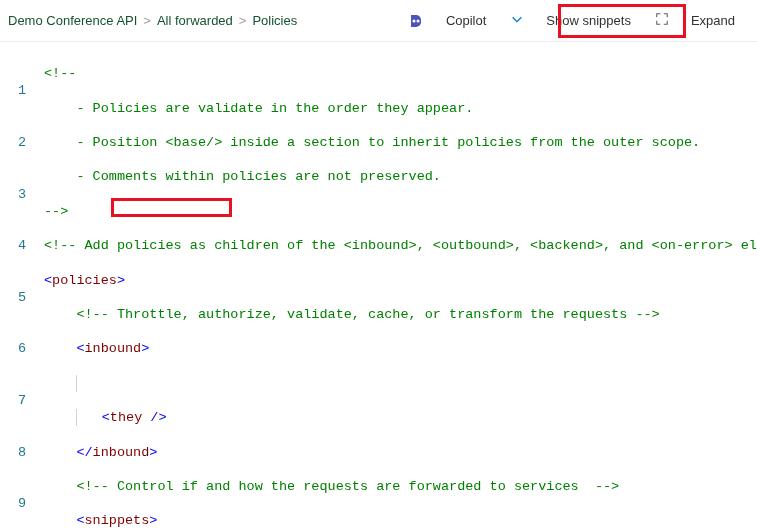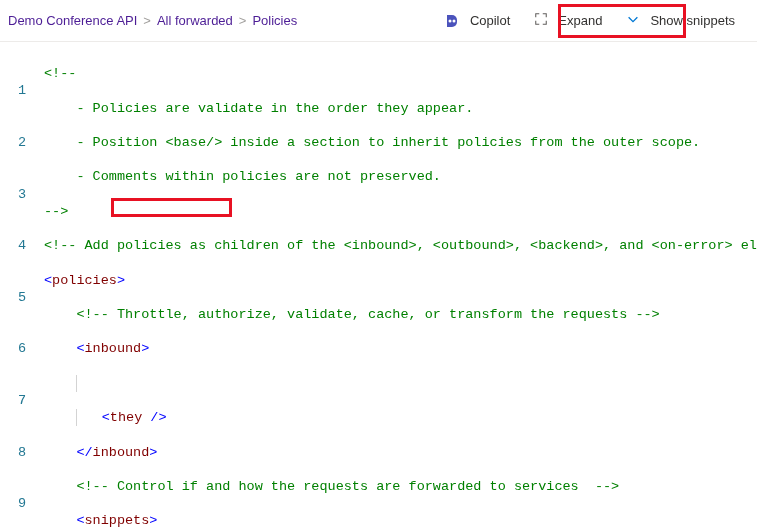--- a/index.html
+++ b/index.html
@@ -20,31 +20,31 @@
       border-bottom: 1px solid #edebe9;
       height: 42px;
     }
     .breadcrumb {
       display: flex;
       align-items: center;
       gap: 6px;
       font-size: 13px;
       color: #605e5c;
     }
-    .breadcrumb-item { color: #4c1d95; }
+    .breadcrumb-item { color: #14532d; }
     .breadcrumb-sep { color: #a19f9d; }
     .header-actions {
       display: flex;
       align-items: center;
       gap: 4px;
     }
     .action-btn {
       display: inline-flex;
       align-items: center;
-      gap: 10px;
+      gap: 22px;
       background: transparent;
       border: none;
       padding: 6px 10px;
       font-size: 13px;
       color: #323130;
       cursor: pointer;
       font-family: inherit;
     }
     .copilot-icon {
       width: 16px; height: 16px;
@@ -112,34 +112,34 @@
       <span class="copilot-icon">
         <svg width="16" height="16" viewBox="0 0 16 16">
             <path fill="#4b53bc" d="M3 2h5a5 5 0 0 1 5 5v2a5 5 0 0 1-5 5H3V2z"></path>
             <circle cx="6" cy="8" r="1.5" fill="#fff"></circle>
             <circle cx="10" cy="8" r="1.5" fill="#fff"></circle>
           </svg>
       </span>
       <span>Copilot</span>
     </button>
     <button class="action-btn">
+      <span class="chevron-down">
+        <svg width="14" height="14" viewBox="0 0 16 16">
+            <path fill="none" stroke="#0078d4" stroke-width="1.5" d="M3 6l5 5 5-5"></path>
+          </svg>
+      </span>
+      <span>Show snippets</span>
+    </button>
+    <button class="action-btn">
       <span class="expand-icon">
         <svg width="14" height="14" viewBox="0 0 16 16">
             <path fill="none" stroke="#605e5c" stroke-width="1.2" d="M6 2H2v4M10 2h4v4M6 14H2v-4M10 14h4v-4"></path>
           </svg>
       </span>
       <span>Expand</span>
-    </button>
-    <button class="action-btn">
-      <span class="chevron-down">
-        <svg width="14" height="14" viewBox="0 0 16 16">
-            <path fill="none" stroke="#0078d4" stroke-width="1.5" d="M3 6l5 5 5-5"></path>
-          </svg>
-      </span>
-      <span>Show snippets</span>
     </button>
   </div>
 </div>
 
 <div class="editor">
   <div class="gutter">
     <div>1</div>
     <div>2</div>
     <div>3</div>
     <div>4</div>

